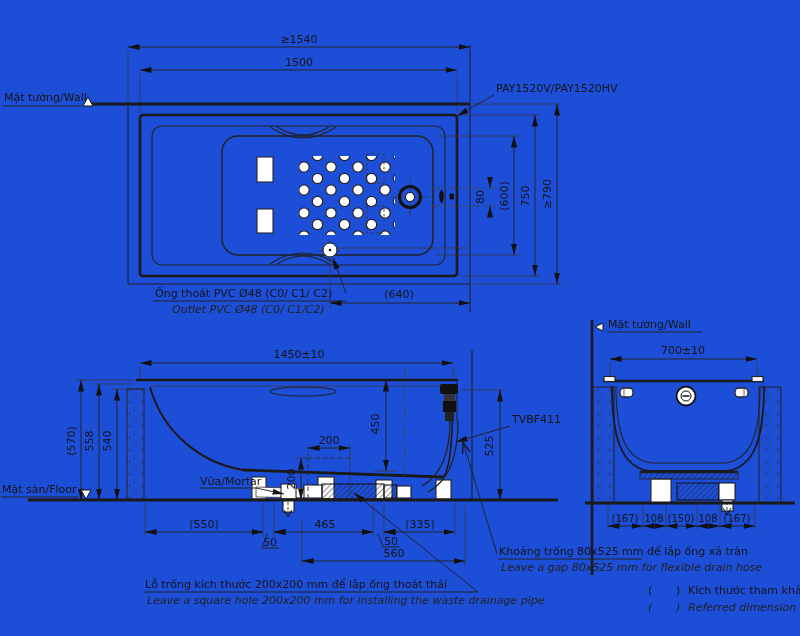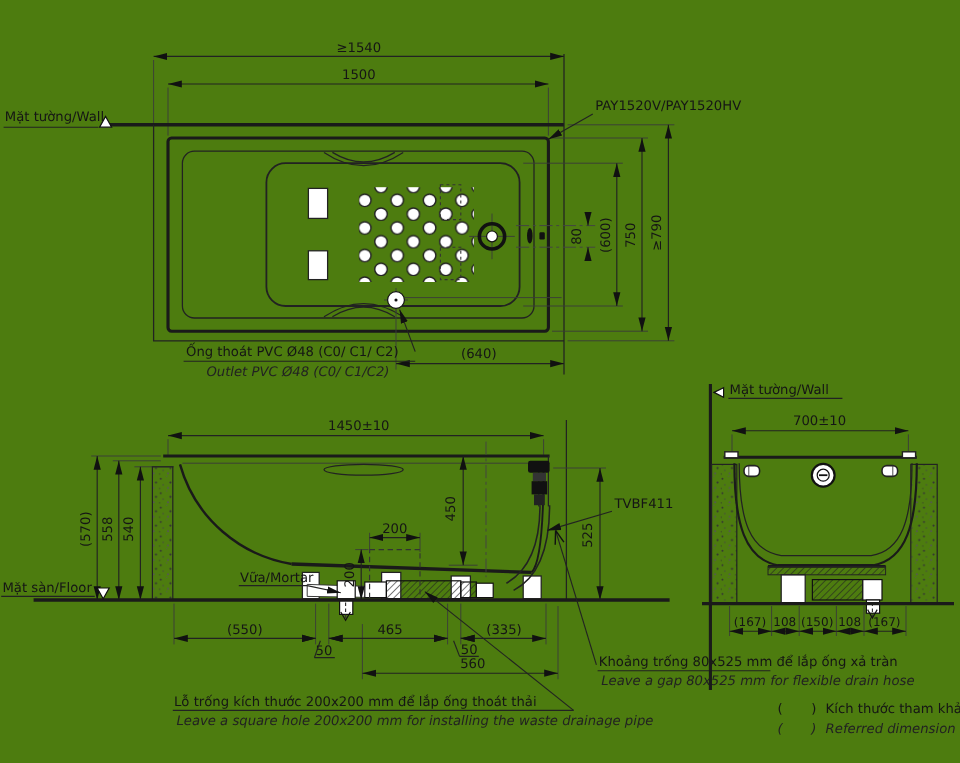--- a/index.html
+++ b/index.html
@@ -1,16 +1,16 @@
 <!DOCTYPE html>
 <html><head>
 <meta charset="utf-8">
 <style>
   html,body{margin:0;padding:0;background:#fff;}
-  #stage{width:800px;height:636px;background:#4d7c0f;position:relative;overflow:hidden;}
+  #stage{width:800px;height:636px;background:#1d4ed8;position:relative;overflow:hidden;}
   svg{display:block;}
   svg text{font-family:"DejaVu Sans",sans-serif;font-size:11px;fill:#151515;}
   .it{font-style:italic;fill:#222;}
   .sm{font-size:10px;}
   .mid{text-anchor:middle;}
   .s1{stroke:#1a1a1a;stroke-width:2.8;fill:none;}   
   .s2{stroke:#1a1a1a;stroke-width:1.8;fill:none;}   
   .s3{stroke:#222;stroke-width:1.05;fill:none;}     
   .sx{stroke:#3a3a3a;stroke-width:0.75;fill:none;}  
   .sd{stroke:#222;stroke-width:0.95;fill:none;}     

